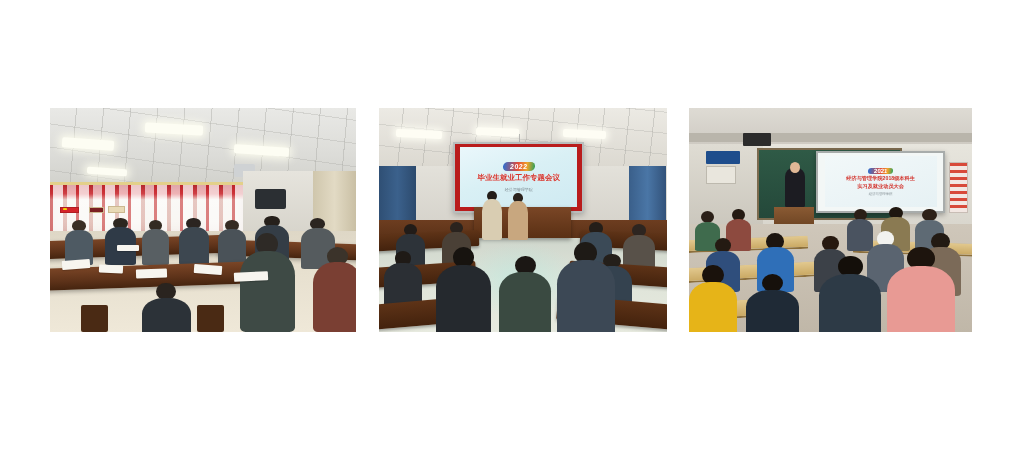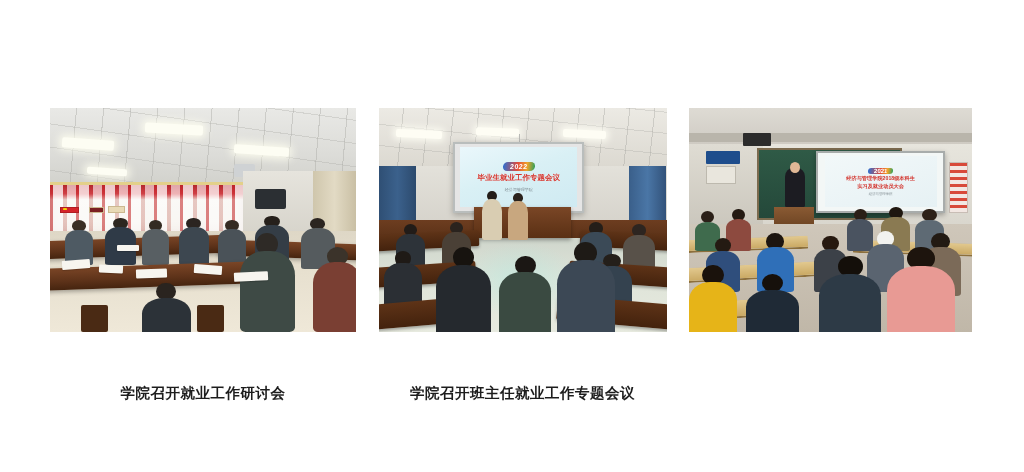--- a/index.html
+++ b/index.html
@@ -179,21 +179,21 @@
   .p2-doorL {
     position: absolute; left: 0; top: 26%; width: 13%; height: 34%;
     background: linear-gradient(90deg,#2f4f74,#3b618c,#2c4a6d);
   }
   .p2-doorR {
     position: absolute; left: 87%; top: 26%; width: 13%; height: 34%;
     background: linear-gradient(90deg,#3a5f8a,#4a76a6,#32527a);
   }
   .p2-screen {
     position: absolute; left: 26%; top: 15%; width: 44%; height: 30%;
-    background: #e5e5e5;
+    background: #b91c1c;
     border: 2px solid #b9bdbc;
     box-shadow: 0 2px 6px rgba(0,0,0,.25);
     display: flex; flex-direction: column; align-items: center; justify-content: center;
   }
   .p2-screen-inner {
     position:absolute; inset: 5% 4%;
     background: linear-gradient(160deg,#eaf7fb 0%, #d9f0f5 45%, #cfeaf2 100%);
     display:flex; flex-direction:column; align-items:center; justify-content:center;
     gap: 2px;
   }
@@ -408,21 +408,20 @@
         <div class="p1-paper a"></div>
         <div class="p1-paper b"></div>
         <div class="p1-paper c"></div>
         <div class="p1-paper d"></div>
         <div class="p1-paper e"></div>
         <div class="p1-paper f"></div>
 
         <div class="p1-chair" style="left:10%; top:88%; width:9%; height:12%;"></div>
         <div class="p1-chair" style="left:48%; top:88%; width:9%; height:12%;"></div>
       </div>
-      <div class="caption">学院召开就业工作研讨会</div>
     </div>
 
     <div class="card wide2">
       <div class="photo">
         <div class="p2-ceiling"></div>
         <div class="p2-ceil-grid"></div>
         <div class="p2-lamp a"></div>
         <div class="p2-lamp b"></div>
         <div class="p2-lamp c"></div>
         <div class="p2-projector"></div>
@@ -494,21 +493,20 @@
         </div>
         <div class="figure" style="left:42%; top:66%; width:18%; height:36%;">
           <div class="head" style="left:30%; top:0; width:40%; height:24%; background:#1b1714;"></div>
           <div class="body" style="left:0; top:20%; width:100%; height:80%; background:#3a4a41;"></div>
         </div>
         <div class="figure" style="left:62%; top:60%; width:20%; height:44%;">
           <div class="head" style="left:30%; top:0; width:40%; height:22%; background:#1e1a16;"></div>
           <div class="body" style="left:0; top:18%; width:100%; height:82%; background:#3c4855;"></div>
         </div>
       </div>
-      <div class="caption">学院召开班主任就业工作专题会议</div>
     </div>
 
     <div class="card wide3">
       <div class="photo">
         <div class="p3-ceiling"></div>
         <div class="p3-beam"></div>
         <div class="p3-wall"></div>
         <div class="p3-wall-left"></div>
         <div class="p3-sign"></div>
         <div class="p3-sign2"></div>

